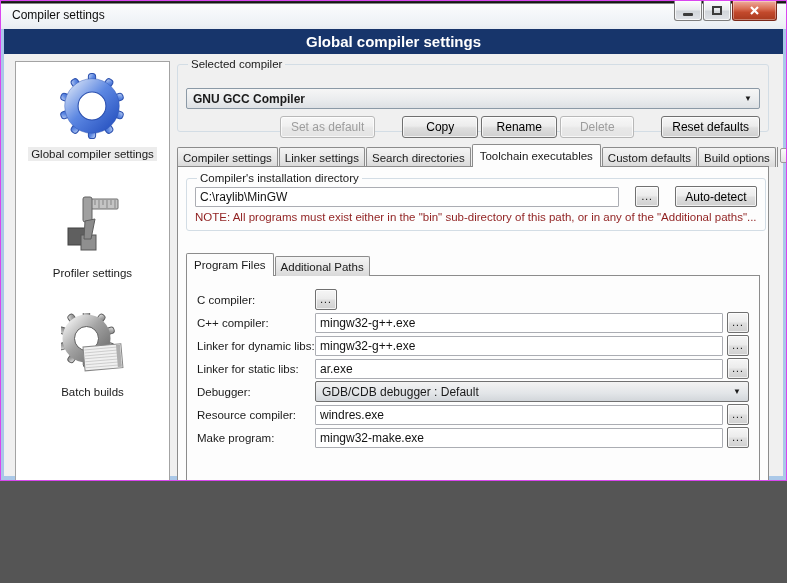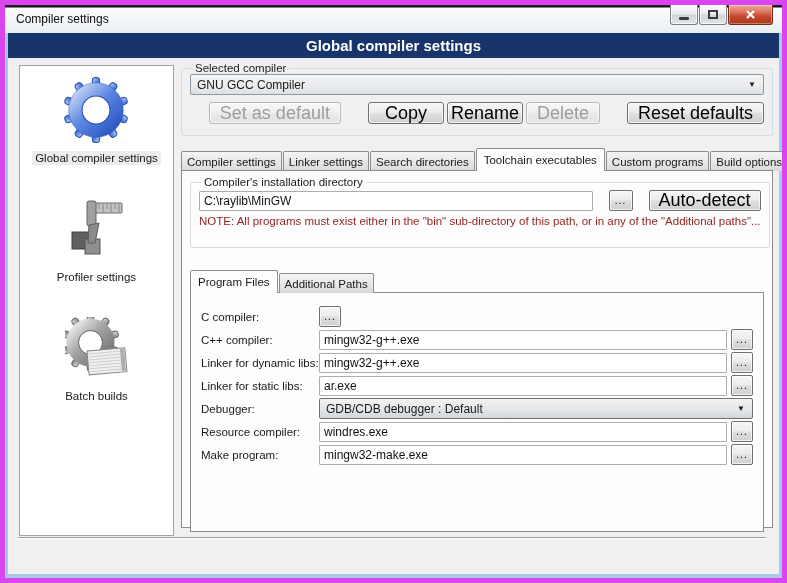--- a/index.html
+++ b/index.html
@@ -1,19 +1,19 @@
 <!DOCTYPE html>
 <html><head>
 <meta charset="utf-8">
 <style>
   html,body{margin:0;padding:0;background:#555;}
   *{box-sizing:border-box;}
   .window{
-    position:relative;width:787px;height:583px;margin:0 auto;
-    background:#aac8e8;border:5px solid #d946ef;overflow:hidden;
+    position:relative;width:787px;height:481px;margin:0 auto;
+    background:#aac8e8;border:1px solid #d946ef;overflow:hidden;
     font-family:"Liberation Sans",sans-serif;font-size:12px;color:#1a1a1a;cursor:default;
   }
   
   .titlebar{position:absolute;top:0;left:0;right:0;height:28px;
     background:linear-gradient(180deg,#2e2e2e 0,#0e0e0e 2px,#fbfcfd 3px,#eef2f6 80%,#e7ecf2 100%);}
   .win-title{position:absolute;left:11px;top:7px;font-size:12px;color:#0d0d0d;}
   .winbtns{position:absolute;top:0;right:9px;display:flex;}
   .wbtn{width:28px;height:20px;margin-left:1px;border:1px solid #7e7e7e;border-top:none;
     border-radius:0 0 3px 3px;display:flex;align-items:center;justify-content:center;
     background:linear-gradient(#fdfdfd,#e9ebee 45%,#d2d6db 55%,#e0e3e8);
@@ -31,30 +31,30 @@
   .content{position:absolute;top:53px;left:3px;right:3px;bottom:4px;background:#f0f0f0;}
   
   .sidebar{position:absolute;left:11px;top:7px;width:155px;height:471px;background:#fff;
     border:1px solid #a3a3a3;display:flex;flex-direction:column;align-items:center;}
   .side-item{display:flex;flex-direction:column;align-items:center;margin-top:33px;}
   .side-item:first-child{margin-top:11px;}
   .side-label{margin-top:8px;font-size:11.5px;padding:1px 3px;white-space:nowrap;}
   .side-item.selected .side-label{background:#ececec;}
   
   .main{position:absolute;left:173px;top:0;width:594px;height:100%;}
-  fieldset{border:1px solid #d3dde5;border-radius:3px;margin:0;padding:0 8px 20px;}
+  fieldset{border:1px solid #d3dde5;border-radius:3px;margin:0;padding:0 8px 7px;}
   legend{font-size:11.5px;padding:0 3px;margin-left:2px;}
   .group-selected{position:absolute;left:0;top:4px;right:2px;height:74px;}
-  .combo{margin-top:0;height:21px;border:1px solid #8b99a6;border-radius:2px;position:relative;
-    background:linear-gradient(#f6f6f6,#e9ebed 60%,#dde0e4);display:flex;align-items:center;padding:0 6px;}
+  .combo{margin-top:18px;height:21px;border:1px solid #8b99a6;border-radius:2px;position:relative;
+    background:linear-gradient(#f6f6f6,#e9ebed 60%,#dde0e4);display:flex;align-items:center;padding:0 6px;font-weight:bold;}
   .combo-arrow{position:absolute;right:7px;top:6px;font-size:8px;color:#1c1c1c;line-height:1;}
   .btnrow{display:flex;margin-top:7px;justify-content:flex-end;align-items:center;}
   .btn{height:22px;border:1px solid #707070;border-radius:3px;padding:0 10px;
     background:linear-gradient(#f6f6f6,#ececec 45%,#dedede 55%,#d0d0d0);
-    display:flex;align-items:center;justify-content:center;font-size:18px;white-space:nowrap;
+    display:flex;align-items:center;justify-content:center;font-size:12px;white-space:nowrap;
     box-shadow:inset 0 0 0 1px rgba(255,255,255,.7);}
   .btn.disabled{border-color:#b8b8b8;color:#9d9d9d;
     background:linear-gradient(#f7f7f7,#f0f0f0 45%,#e8e8e8 55%,#e4e4e4);}
   .sp-r{margin-right:27px;}
   .sp-s{margin-right:3px;}
   
   .tabstrip{position:absolute;left:0;top:90px;right:2px;height:23px;display:flex;align-items:flex-end;}
   .tab{height:20px;padding:0 5px;margin-right:1px;border:1px solid #8c8c8c;border-bottom:none;
     border-radius:2px 2px 0 0;display:flex;align-items:center;font-size:11.5px;white-space:nowrap;
     background:linear-gradient(#f4f4f4,#e6e6e6 60%,#d8d8d8);}
@@ -220,21 +220,21 @@
         <div class="tab">
             <span>Linker settings</span>
           </div>
         <div class="tab">
             <span>Search directories</span>
           </div>
         <div class="tab active">
             <span>Toolchain executables</span>
           </div>
         <div class="tab">
-            <span>Custom programs</span>
+            <span>Custom defaults</span>
           </div>
         <div class="tab">
             <span>Build options</span>
           </div>
         <div class="tab-sliver"></div>
         <div class="tabarrows">
           <div class="arrowbtn"></div>
 
         </div>
       </div>

